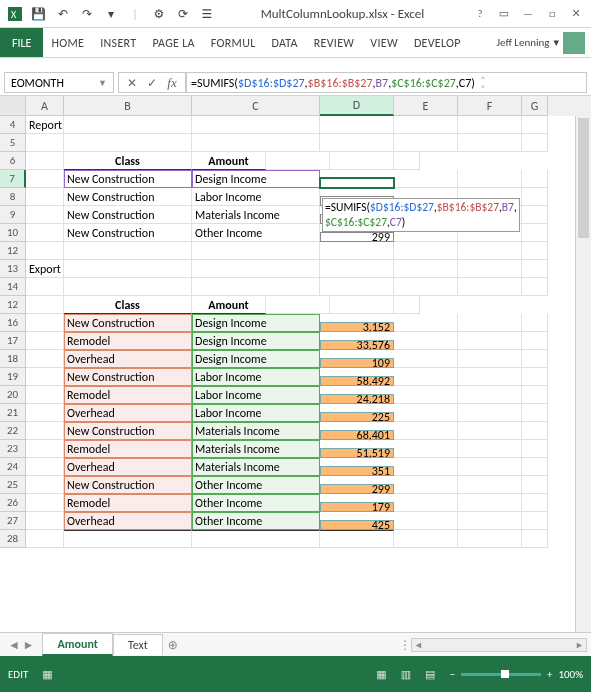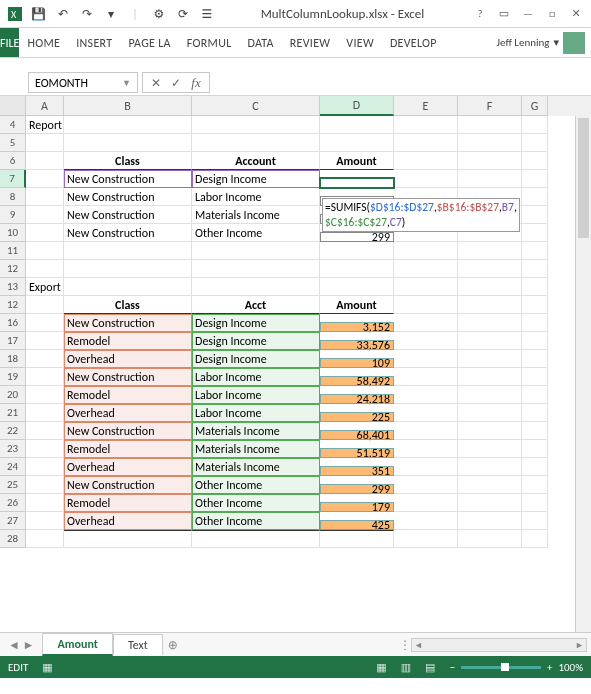--- a/index.html
+++ b/index.html
@@ -4,25 +4,25 @@
 <style>
 * { box-sizing: border-box; margin: 0; padding: 0; font-family: "Segoe UI", Calibri, Arial, sans-serif; }
 html, body { width: 591px; height: 694px; overflow: hidden; background: #fff; }
 .titlebar { height: 28px; background: #fff; display: flex; align-items: center; border-bottom: 1px solid #d4d4d4; }
 .titlebar .qat { display: flex; align-items: center; gap: 6px; padding-left: 6px; }
 .titlebar .qat .ic { width: 18px; height: 18px; display: flex; align-items: center; justify-content: center; font-size: 12px; color: #444; }
 .titlebar .title { flex: 1; text-align: center; font-size: 13px; color: #444; }
 .titlebar .winbtns { display: flex; gap: 2px; padding-right: 4px; }
 .titlebar .winbtns .ic { width: 22px; height: 18px; display:flex; align-items:center; justify-content:center; font-size:11px; color:#666; }
 .ribbon-tabs { height: 30px; display:flex; align-items:stretch; border-bottom:1px solid #d4d4d4; font-size:12px; }
-.ribbon-tabs .file { background:#217346; color:#fff; padding:0 0; display:flex; align-items:center; font-weight:500;}
+.ribbon-tabs .file { background:#217346; color:#fff; padding:0 12px; display:flex; align-items:center; font-weight:500;}
 .ribbon-tabs .tab { padding:0 8px; display:flex; align-items:center; color:#444; letter-spacing:0.3px;}
 .ribbon-tabs .user { margin-left:auto; display:flex; align-items:center; gap:4px; padding-right:6px; font-size:11px; color:#444;}
 .ribbon-tabs .avatar { width:22px; height:22px; background:#6a8; }
-.fx-row { height: 26px; display:flex; align-items:stretch; border-bottom:1px solid #d4d4d4; margin-top:12px;padding-left:24px;}
+.fx-row { height: 26px; display:flex; align-items:stretch; border-bottom:1px solid #d4d4d4; margin-top:12px;}
 .namebox { width:110px; border:1px solid #c8c8c8; margin:2px 4px; padding:2px 6px; font-size:12px; display:flex; align-items:center; justify-content:space-between;}
 .namebox .dd { color:#888; font-size:9px;}
 .fx-ctrl { display:flex; align-items:center; gap:2px; border:1px solid #c8c8c8; margin:2px 0; padding:0 4px;}
 .fx-ctrl .ic { width:18px; display:flex; justify-content:center; font-size:12px; color:#666;}
 .fx-ctrl .fx { font-style:italic; font-family:"Times New Roman",serif; color:#666; font-size:13px;}
 .formula-input { flex:1; border:1px solid #c8c8c8; margin:2px 4px 2px 0; padding:2px 4px; font-size:12px; display:flex; align-items:center; overflow:hidden; white-space:nowrap;}
 .formula-input .carets { width:16px; text-align:center; color:#999; font-size:9px; line-height:9px;}
 .grid-wrap { position:relative; height: 560px; overflow:hidden; }
 .col-headers { display:flex; height:20px; background:#f0f0f0; }
 .corner { width:26px; border-right:1px solid #ccc; border-bottom:1px solid #ccc; background:#e8e8e8;}
@@ -57,21 +57,21 @@
 .sheettabs .st.active { border-bottom:2px solid #217346; color:#217346; font-weight:bold;}
 .sheettabs .add { width:20px; text-align:center; color:#888;}
 .sheettabs .split { margin-left:auto; width:8px;}
 .sheettabs .hsb { width:176px; height:14px; background:#eee; border:1px solid #ccc; margin-right:4px; position:relative;}
 .sheettabs .hsb::before { content:"◄"; position:absolute; left:2px; font-size:9px; color:#888;}
 .sheettabs .hsb::after { content:"►"; position:absolute; right:2px; font-size:9px; color:#888;}
 
 .vsb { position:absolute; right:0; top:20px; bottom:24px; width:16px; background:#f0f0f0; border-left:1px solid #ccc;}
 .vsb .thumb{ position:absolute; top:2px; left:2px; right:2px; height:120px; background:#cfcfcf;}
 
-.status { height:22px; background:#217346; color:#fff; font-size:11px; display:flex; align-items:center; padding:0 8px; gap:14px;}
+.status { height:36px; background:#217346; color:#fff; font-size:11px; display:flex; align-items:center; padding:0 8px; gap:14px;}
 .status .sic { opacity:.8;}
 .status .spacer{flex:1;}
 .status .zoom { display:flex; align-items:center; gap:6px;}
 .status .track{ width:80px; height:3px; background:#4a9; position:relative;}
 .status .track .kn{position:absolute; left:50%; top:-3px; width:8px;height:8px;background:#fff;}
 svg{display:block;}
 </style>
 </head>
 <body>
 
@@ -122,20 +122,26 @@
 <div class="fx-row">
   <div class="namebox">
     <span>EOMONTH</span>
     <span class="dd">▼</span>
   </div>
   <div class="fx-ctrl">
     <span class="ic">✕</span>
     <span class="ic">✓</span>
     <span class="ic fx">fx</span>
   </div>
+  <div class="formula-input">
+    <span>
+      <span>=SUMIFS(</span><span class="c-blue">$D$16:$D$27</span><span>,</span><span class="c-red">$B$16:$B$27</span><span>,</span><span class="c-pur">B7</span><span>,</span><span class="c-grn">$C$16:$C$27</span><span>,</span><span>C7</span><span>)</span>
+    </span>
+    <div class="carets">˄<br>˅</div>
+  </div>
 </div>
 
 <div class="grid-wrap">
   <div class="col-headers">
     <div class="corner"></div>
     <div class="ch wA">A</div>
     <div class="ch wB">B</div>
     <div class="ch wC">C</div>
     <div class="ch wD active">D</div>
     <div class="ch wE">E</div>
@@ -163,21 +169,20 @@
         <div class="cell wD"></div>
         <div class="cell wE"></div>
         <div class="cell wF"></div>
         <div class="cell wG"></div>
       </div>
 
     <div class="row">
         <div class="rh">6</div>
         <div class="cell wA"></div>
         <div class="cell wB hdr-u">Class</div>
-        <div class="cell wC hdr-u">Account</div>
         <div class="cell wD hdr-u">Amount</div>
         <div class="cell wE"></div>
         <div class="cell wF"></div>
         <div class="cell wG"></div>
       </div>
 
     <div class="row">
         <div class="rh active">7</div>
         <div class="cell wA"></div>
         <div class="cell wB sel-purple">New Construction</div>
@@ -214,30 +219,20 @@
         <div class="rh">10</div>
         <div class="cell wA"></div>
         <div class="cell wB">New Construction</div>
         <div class="cell wC">Other Income</div>
         <div class="cell wD num" style="outline:1px solid #888;outline-offset:-1px;">299</div>
         <div class="cell wE"></div>
         <div class="cell wF"></div>
         <div class="cell wG"></div>
       </div>
 
-    <div class="row">
-        <div class="rh">11</div>
-        <div class="cell wA"></div>
-        <div class="cell wB"></div>
-        <div class="cell wC"></div>
-        <div class="cell wD"></div>
-        <div class="cell wE"></div>
-        <div class="cell wF"></div>
-        <div class="cell wG"></div>
-      </div>
     <div class="row">
         <div class="rh">12</div>
         <div class="cell wA"></div>
         <div class="cell wB"></div>
         <div class="cell wC"></div>
         <div class="cell wD"></div>
         <div class="cell wE"></div>
         <div class="cell wF"></div>
         <div class="cell wG"></div>
       </div>
@@ -245,26 +240,35 @@
     <div class="row">
         <div class="rh">13</div>
         <div class="cell wA bold">Export</div>
         <div class="cell wB"></div>
         <div class="cell wC"></div>
         <div class="cell wD"></div>
         <div class="cell wE"></div>
         <div class="cell wF"></div>
         <div class="cell wG"></div>
       </div>
+    <div class="row">
+        <div class="rh">14</div>
+        <div class="cell wA"></div>
+        <div class="cell wB"></div>
+        <div class="cell wC"></div>
+        <div class="cell wD"></div>
+        <div class="cell wE"></div>
+        <div class="cell wF"></div>
+        <div class="cell wG"></div>
+      </div>
 
     <div class="row">
         <div class="rh">12</div>
         <div class="cell wA"></div>
         <div class="cell wB hdr-u">Class</div>
-        <div class="cell wC hdr-u">Acct</div>
         <div class="cell wD hdr-u">Amount</div>
         <div class="cell wE"></div>
         <div class="cell wF"></div>
         <div class="cell wG"></div>
       </div>
 
     <div class="row">
         <div class="rh">16</div>
         <div class="cell wA"></div>
         <div class="cell wB rng-red">New Construction</div>

